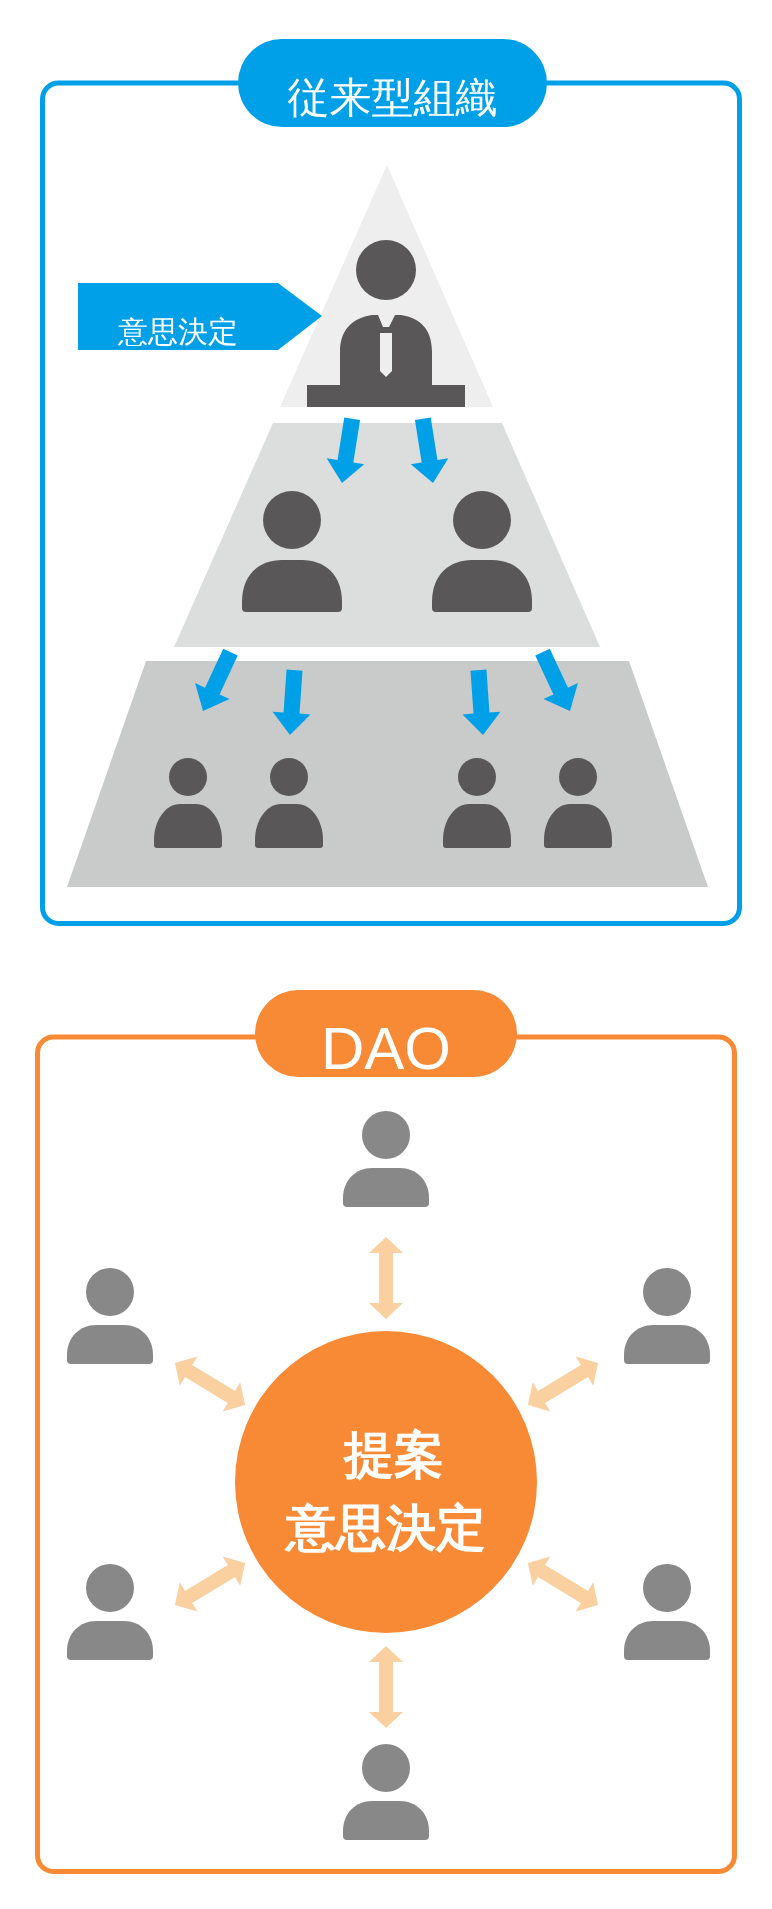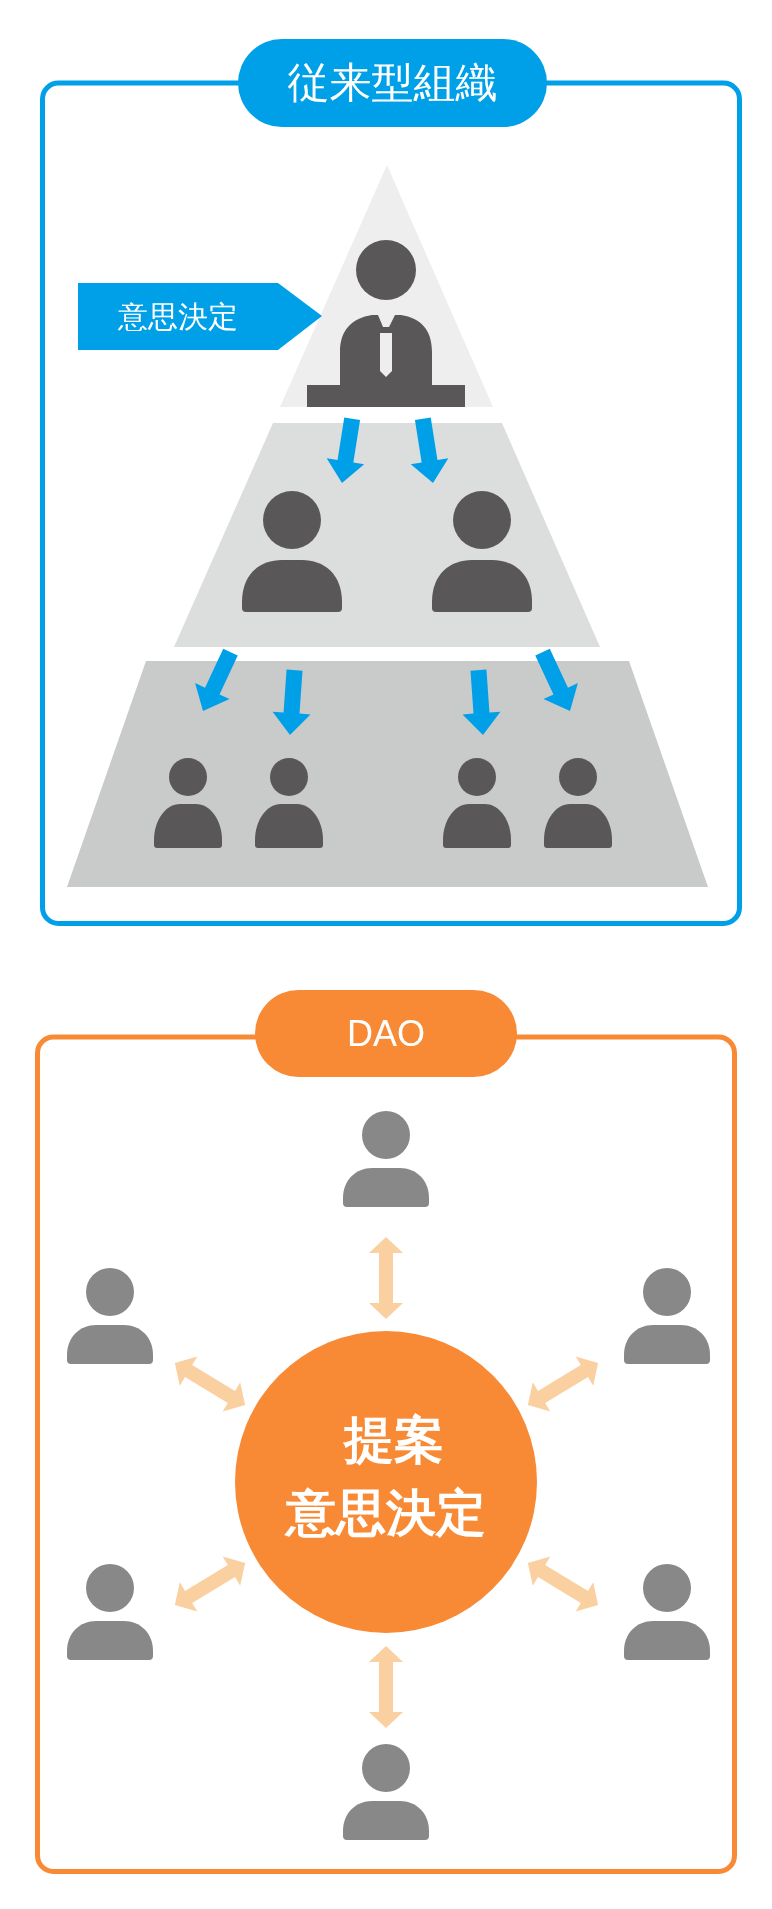--- a/index.html
+++ b/index.html
@@ -1,20 +1,20 @@
 <!DOCTYPE html>
 <html><head>
 <meta charset="utf-8">
 <style>
   html, body { margin: 0; padding: 0; background: #ffffff; }
   body { width: 772px; height: 1909px; position: relative; overflow: hidden; font-family: "DejaVu Sans", sans-serif; }
   svg.canvas { position: absolute; left: 0; top: 0; }
-  .lbl { position: absolute; color: #ffffff; white-space: nowrap; text-align: center; line-height: 1; }
+  .lbl { position: absolute; color: #ffffff; white-space: nowrap; text-align: center; line-height: 1; margin-top: 15px; }
   .title-trad { left: 238px; top: 39px; width: 309px; height: 88px; line-height: 88px; font-size: 42px; }
-  .title-dao { left: 255px; top: 990px; width: 262px; height: 87px; line-height: 87px; font-size: 36px; font-family: "Liberation Sans", "DejaVu Sans", sans-serif; }
+  .title-dao { left: 255px; top: 990px; width: 262px; height: 87px; line-height: 87px; font-size: 60px; font-family: "Liberation Sans", "DejaVu Sans", sans-serif; }
   .tag-decision { left: 78px; top: 283px; width: 200px; height: 67px; line-height: 67px; font-size: 30px; }
   .center-l1 { left: 244px; top: 1415px; width: 300px; font-size: 50px; font-weight: bold; }
   .center-l2 { left: 236px; top: 1488px; width: 300px; font-size: 50px; font-weight: bold; }
 </style>
 </head>
 <body>
 
 <svg class="canvas" width="772" height="1909" viewBox="0 0 772 1909">
   <defs>
 

